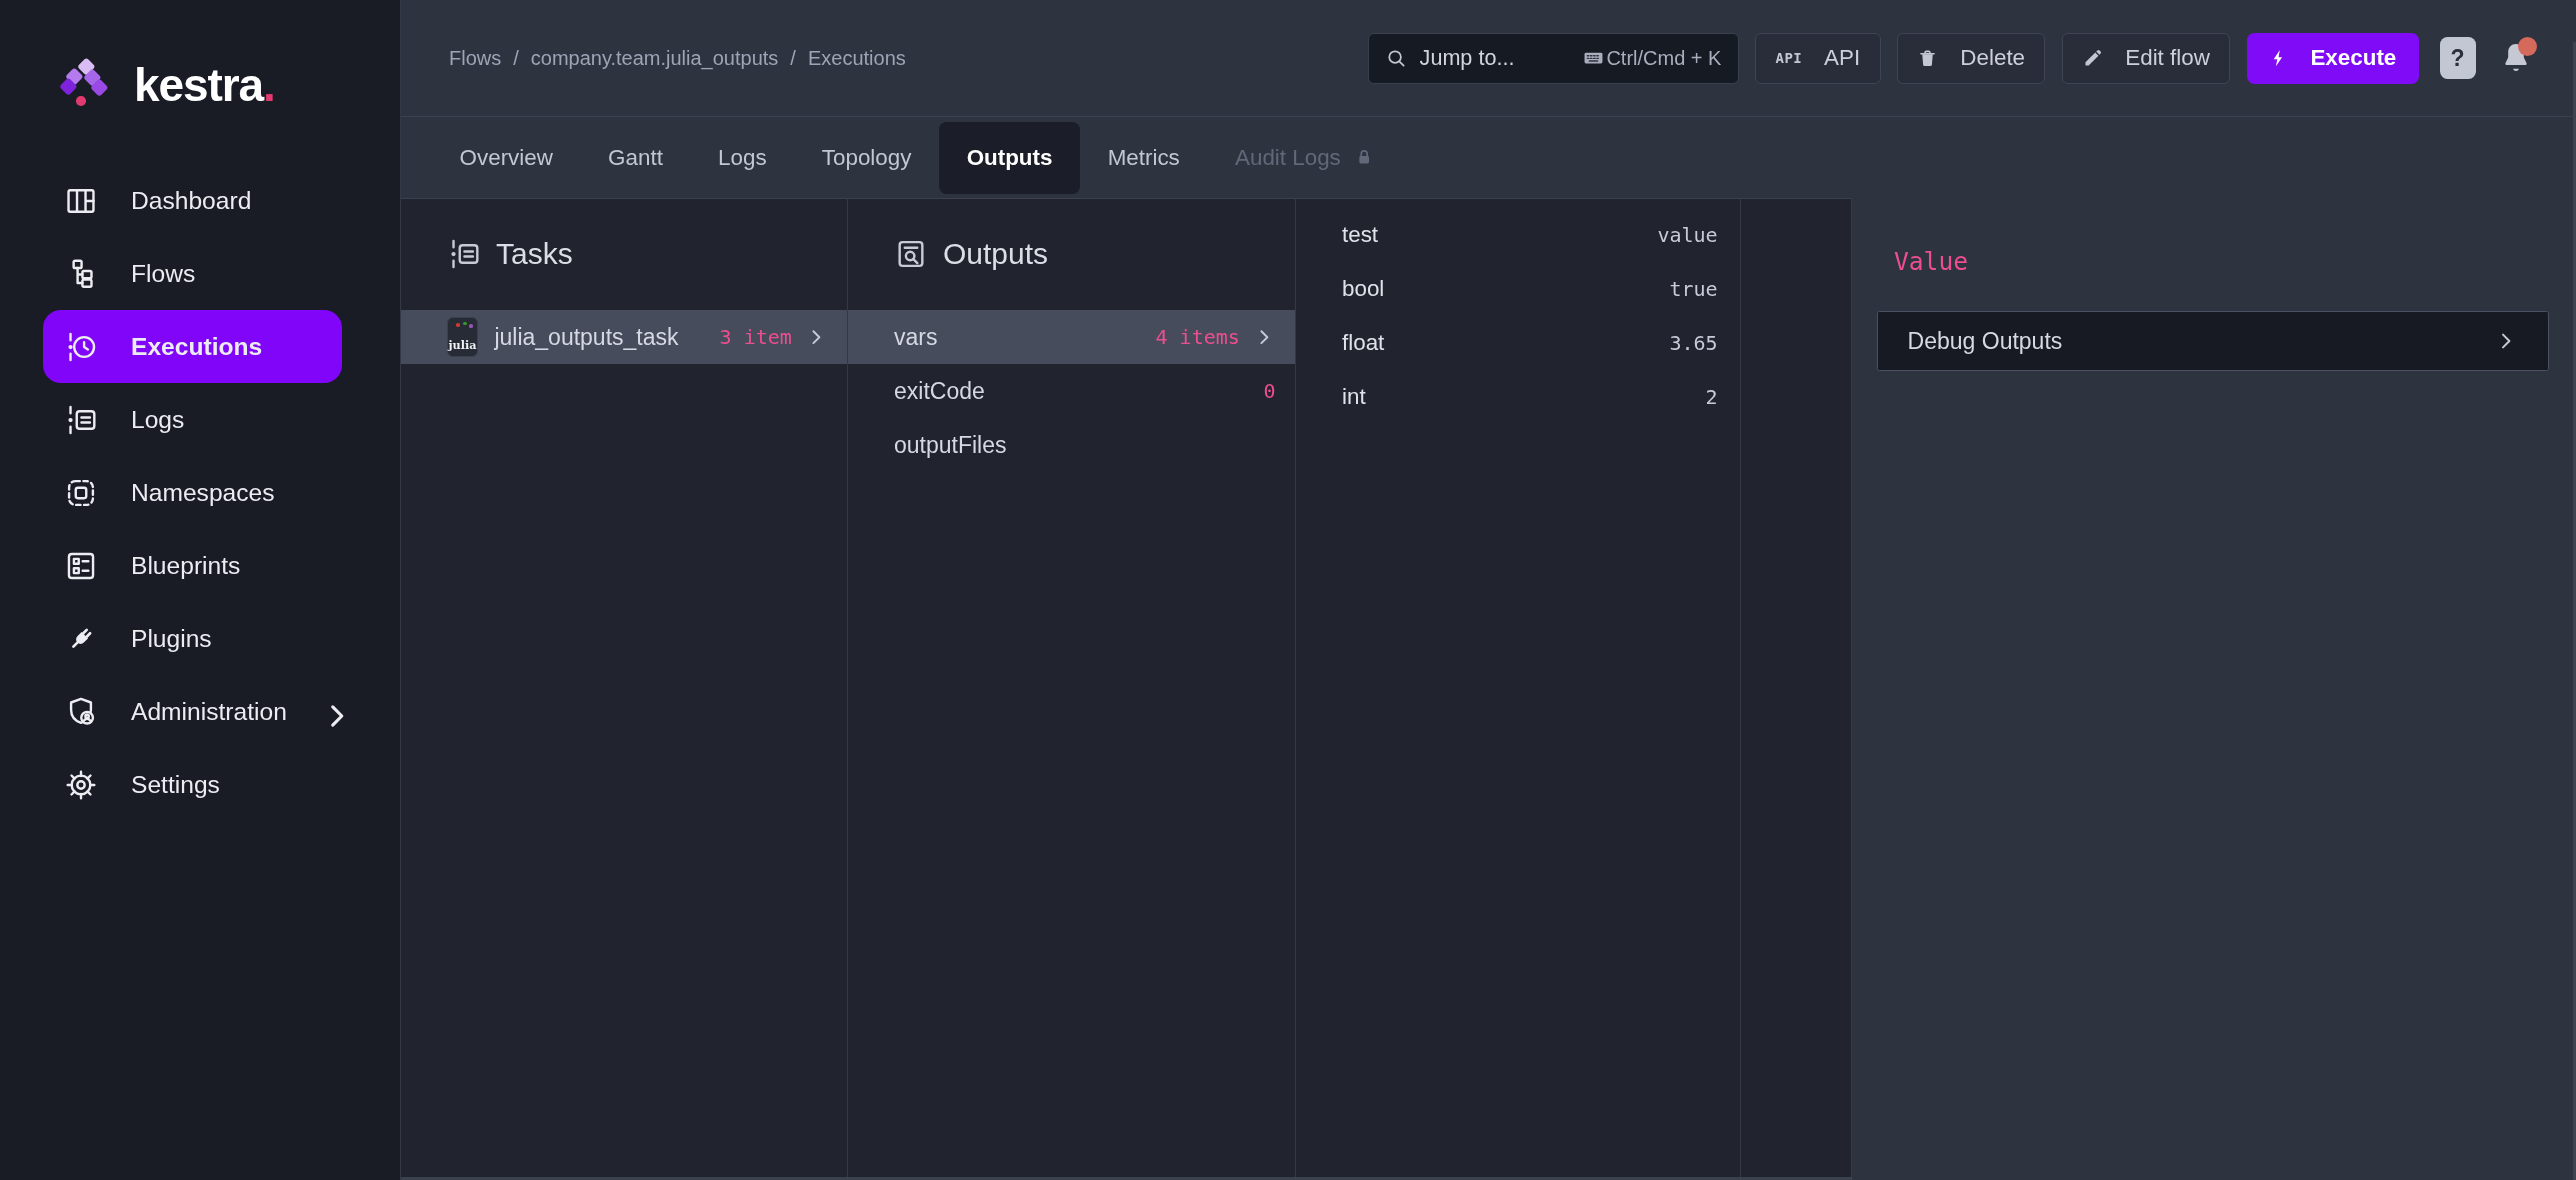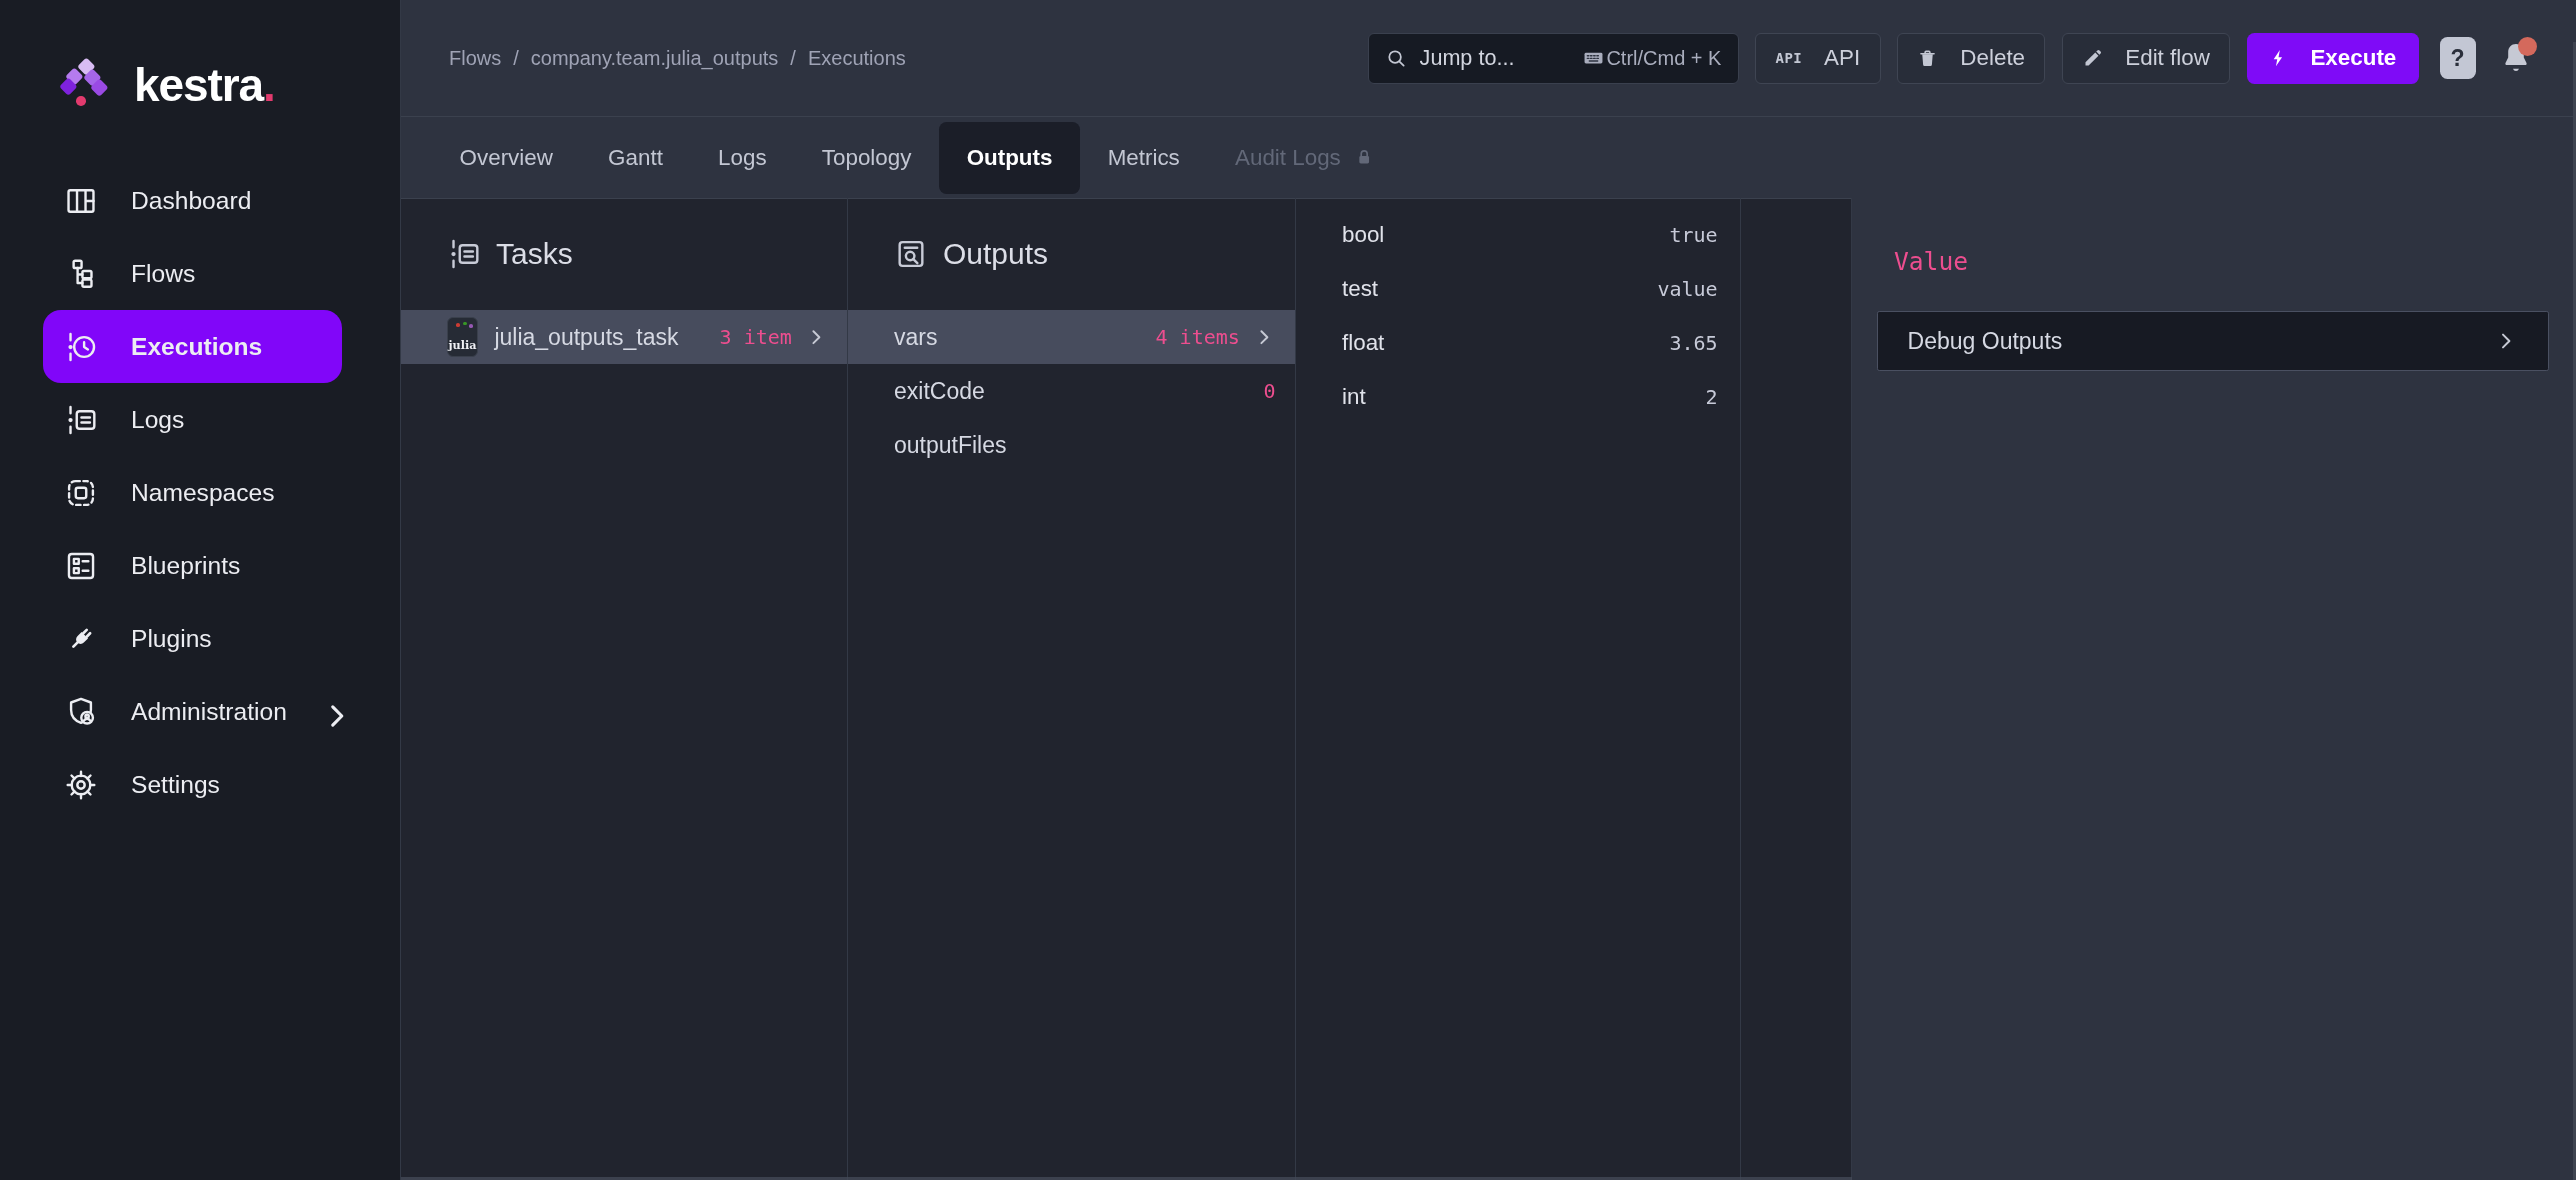--- a/index.html
+++ b/index.html
@@ -393,26 +393,26 @@
         <div class="lrow">
           <span>outputFiles</span>
           <span class="count"></span>
         </div>
       </div>
     </section>
 
     <section class="col col-kv">
       <div class="kv-list">
         <div class="kv-row">
+          <span class="kv-key">test</span>
+          <span class="kv-val">value</span>
+        </div>
+        <div class="kv-row">
           <span class="kv-key">bool</span>
           <span class="kv-val">true</span>
-        </div>
-        <div class="kv-row">
-          <span class="kv-key">test</span>
-          <span class="kv-val">value</span>
         </div>
         <div class="kv-row">
           <span class="kv-key">float</span>
           <span class="kv-val">3.65</span>
         </div>
         <div class="kv-row">
           <span class="kv-key">int</span>
           <span class="kv-val">2</span>
         </div>
       </div>

